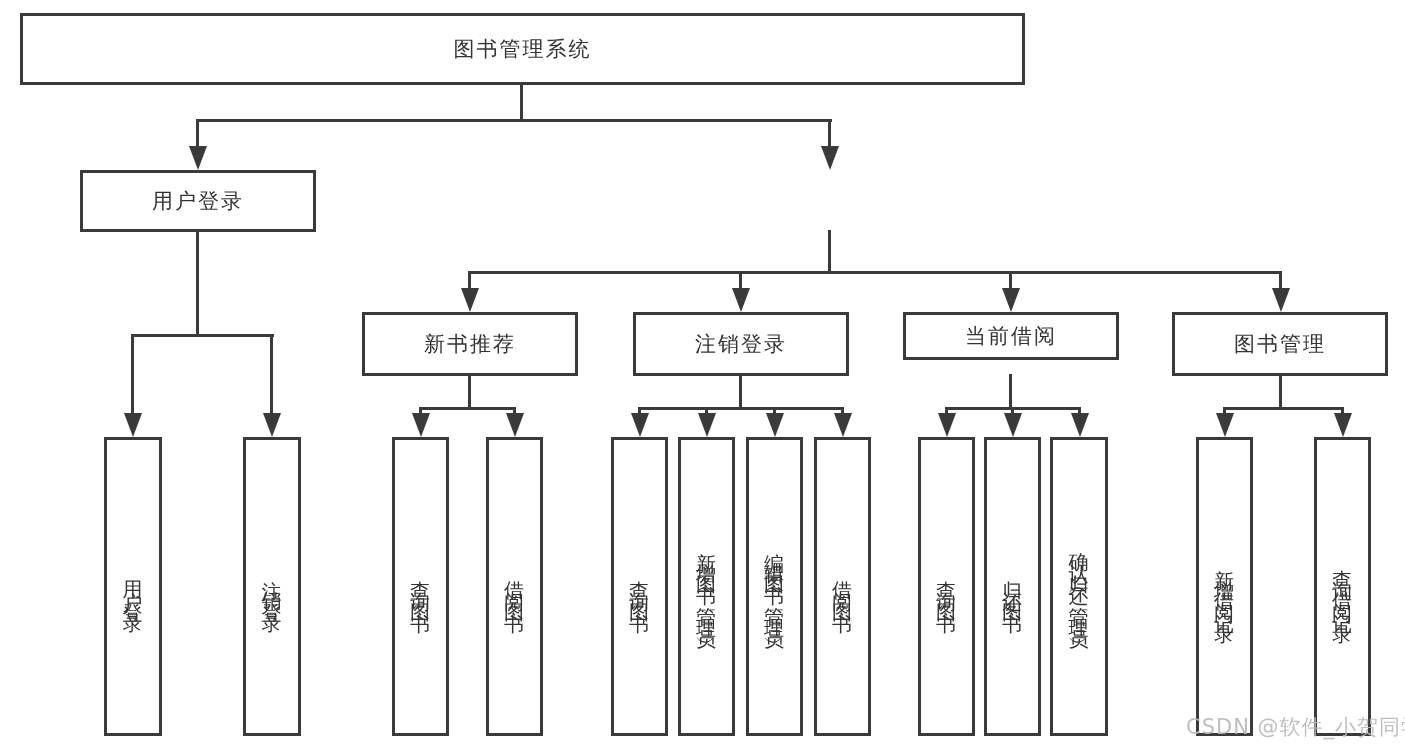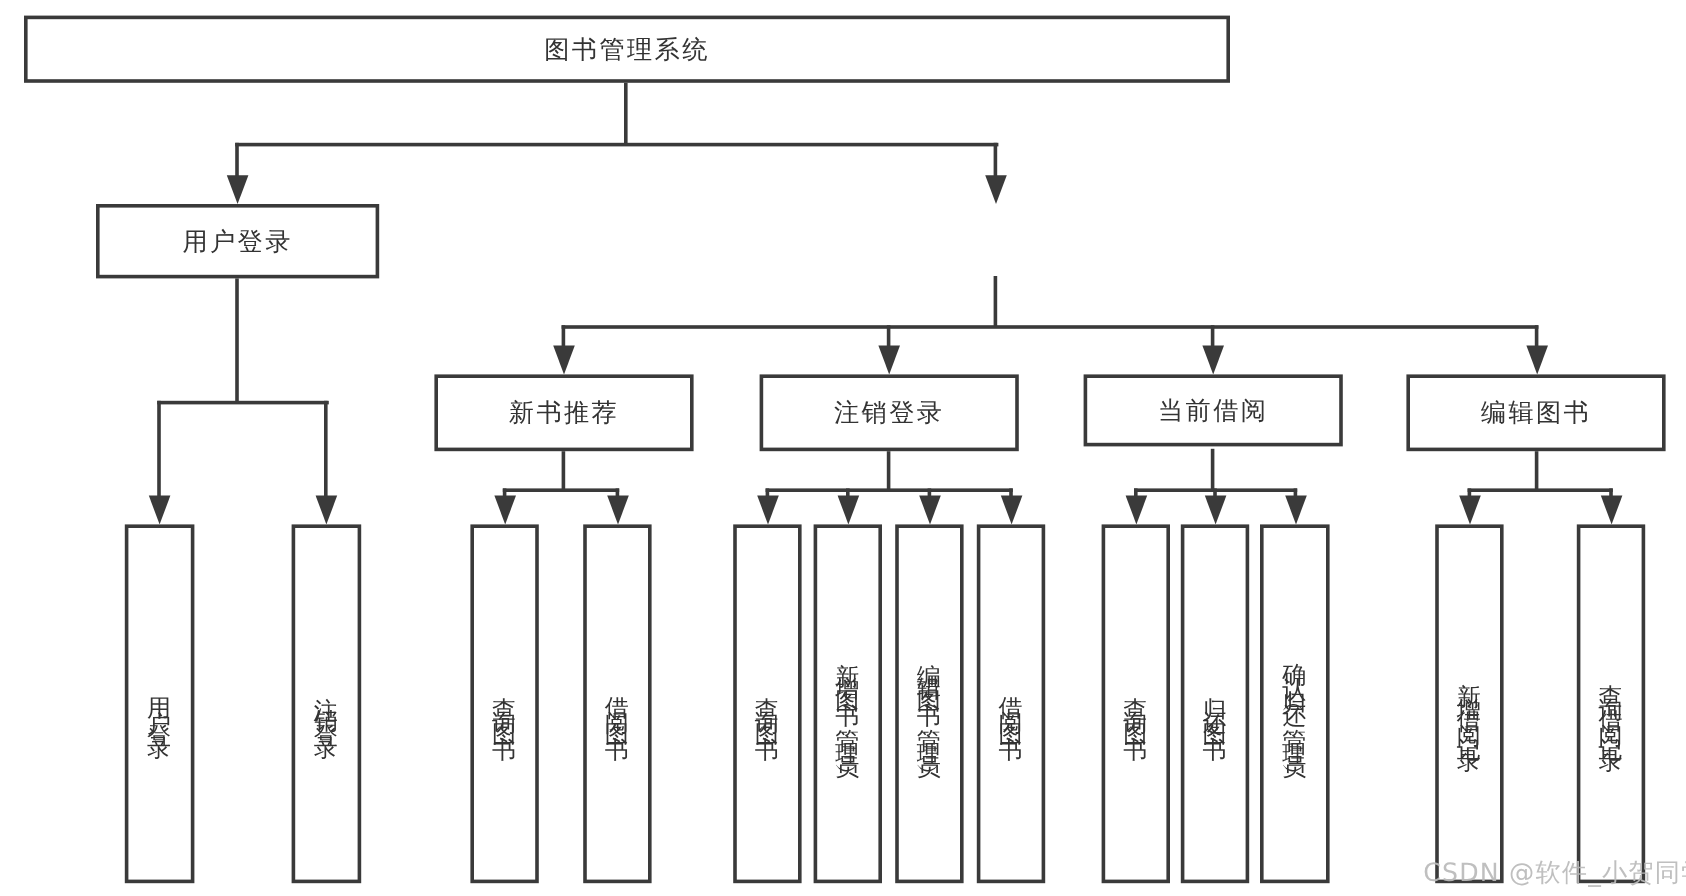--- a/index.html
+++ b/index.html
@@ -29,21 +29,21 @@
   .watermark{
     position:absolute;left:1186px;top:713px;z-index:5;
     font-size:21px;color:#bababa;letter-spacing:1px;white-space:nowrap;opacity:0.92;
   }
 </style>
 </head>
 <body>
 
 <div class="canvas">
 
-  <div class="box" style="left:20px;top:13px;width:1005px;height:56px;">
+  <div class="box" style="left:20px;top:13px;width:1005px;height:72px;">
     <span>图书管理系统</span>
   </div>
 
   <div class="ln" style="left:520px;top:66px;width:3px;height:54px;"></div>
   <div class="ln" style="left:196px;top:119px;width:636px;height:3px;"></div>
   <div class="ln" style="left:196px;top:119px;width:3px;height:31px;"></div>
   <div class="arrow" style="left:189px;top:146px;"></div>
   <div class="ln" style="left:828px;top:119px;width:3px;height:31px;"></div>
   <div class="arrow" style="left:821px;top:146px;"></div>
 
@@ -68,25 +68,25 @@
   <div class="arrow" style="left:1002px;top:288px;"></div>
   <div class="ln" style="left:1279px;top:271px;width:3px;height:20px;"></div>
   <div class="arrow" style="left:1272px;top:288px;"></div>
 
   <div class="box" style="left:362px;top:312px;width:216px;height:64px;">
     <span>新书推荐</span>
   </div>
   <div class="box" style="left:633px;top:312px;width:216px;height:64px;">
     <span>注销登录</span>
   </div>
-  <div class="box" style="left:903px;top:312px;width:216px;height:60px;">
+  <div class="box" style="left:903px;top:312px;width:216px;height:48px;">
     <span>当前借阅</span>
   </div>
   <div class="box" style="left:1172px;top:312px;width:216px;height:64px;">
-    <span>编辑图书</span>
+    <span>图书管理</span>
   </div>
 
   <div class="ln" style="left:468px;top:374px;width:3px;height:36px;"></div>
   <div class="ln" style="left:419px;top:407px;width:97px;height:3px;"></div>
   <div class="ln" style="left:419px;top:407px;width:3px;height:9px;"></div>
   <div class="arrow" style="left:412px;top:413px;"></div>
   <div class="ln" style="left:513px;top:407px;width:3px;height:9px;"></div>
   <div class="arrow" style="left:506px;top:413px;"></div>
 
   <div class="ln" style="left:739px;top:374px;width:3px;height:36px;"></div>

